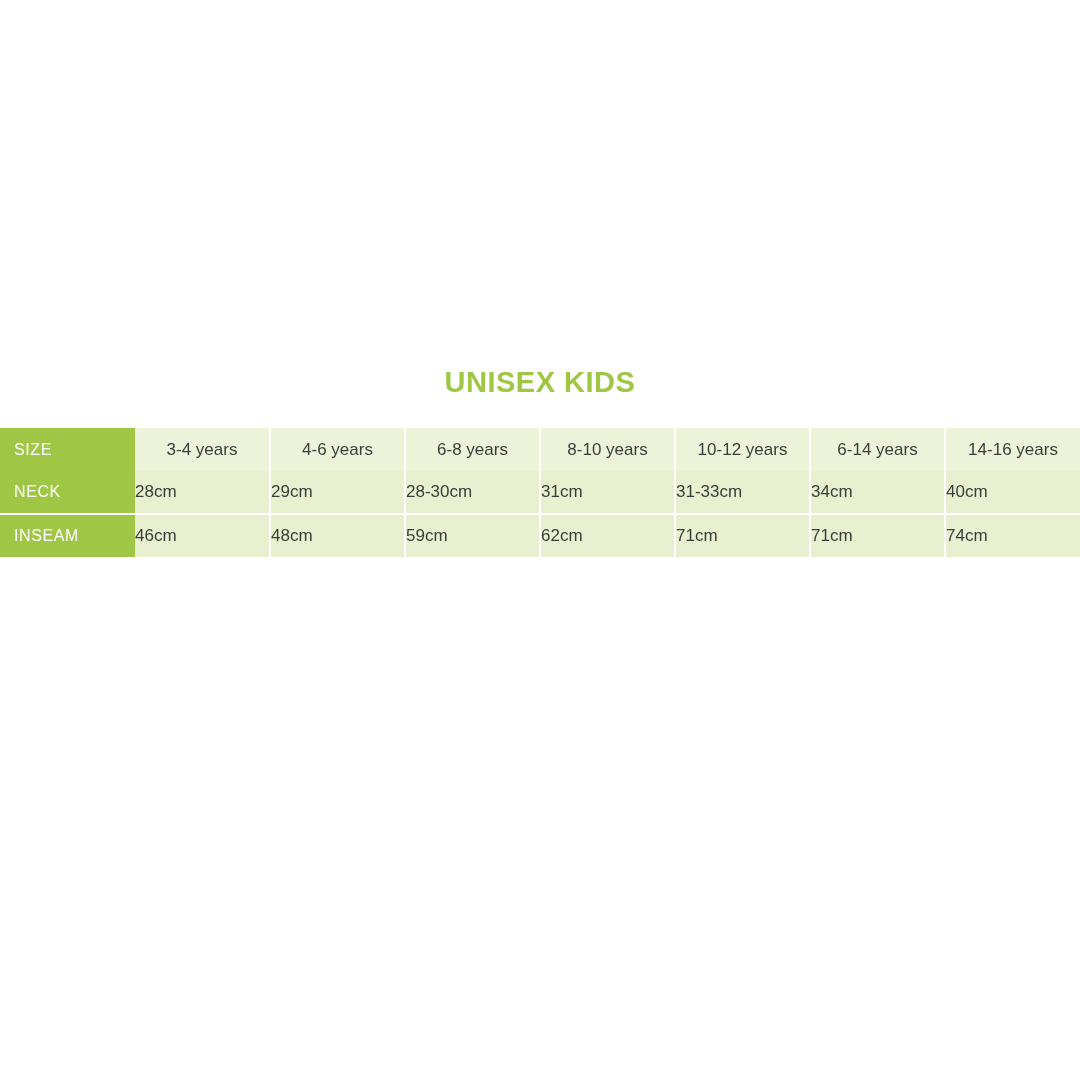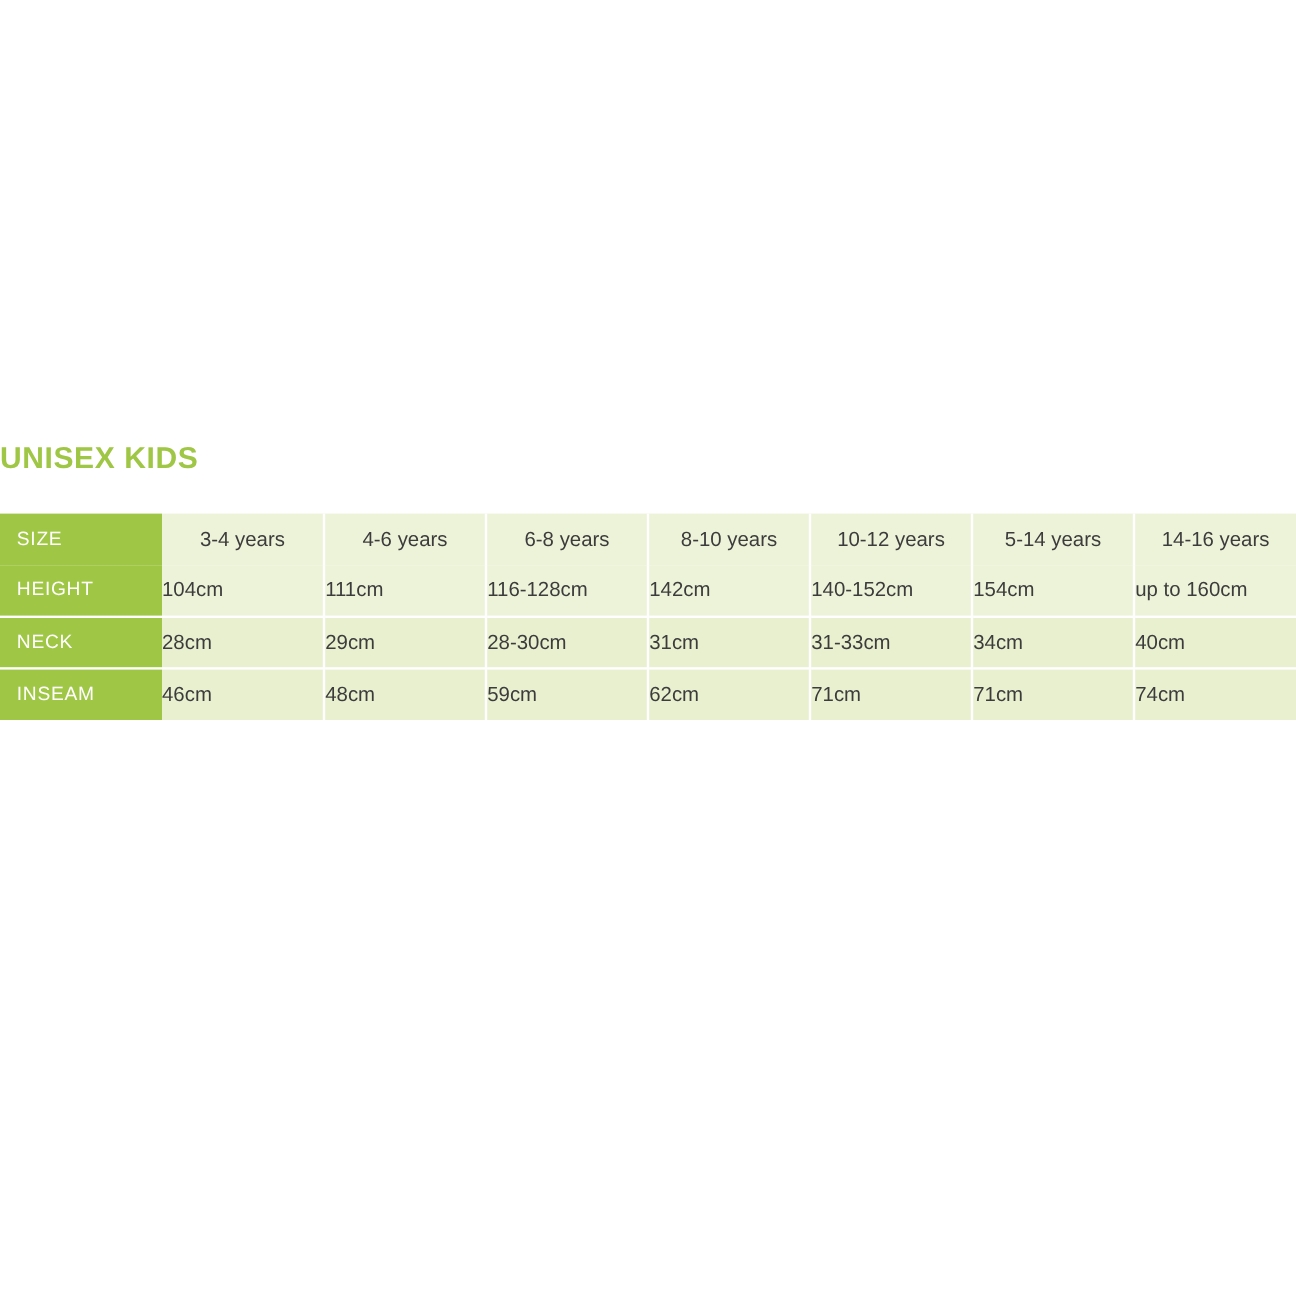--- a/index.html
+++ b/index.html
@@ -22,23 +22,24 @@
   }
 
   .chart-wrap {
     position: absolute;
     top: 360px;
     left: 0;
     width: 1080px;
   }
 
   .chart-title {
-    font-size: 25px;
+    font-size: 29px;
     font-weight: bold;
     color: #9fc745;
+    text-align: center;
     letter-spacing: 0.5px;
     margin: 0 0 24px 0;
     line-height: 44px;
     font-family: "Liberation Sans", sans-serif;
   }
 
   table.size-table {
     width: 1080px;
     border-collapse: collapse;
     table-layout: fixed;
@@ -113,35 +114,25 @@
           <col class="col-v">
       </colgroup>
       <thead>
         <tr>
           <th class="row-label">SIZE</th>
           <th class="value-cell">3-4 years</th>
           <th class="value-cell">4-6 years</th>
           <th class="value-cell">6-8 years</th>
           <th class="value-cell">8-10 years</th>
           <th class="value-cell">10-12 years</th>
-          <th class="value-cell">5-14 years</th>
+          <th class="value-cell">6-14 years</th>
           <th class="value-cell last">14-16 years</th>
         </tr>
       </thead>
       <tbody>
-        <tr>
-          <th class="row-label">HEIGHT</th>
-          <td class="value-cell">104cm</td>
-          <td class="value-cell">111cm</td>
-          <td class="value-cell">116-128cm</td>
-          <td class="value-cell">142cm</td>
-          <td class="value-cell">140-152cm</td>
-          <td class="value-cell">154cm</td>
-          <td class="value-cell last">up to 160cm</td>
-        </tr>
         <tr class="alt">
           <th class="row-label">NECK</th>
           <td class="value-cell">28cm</td>
           <td class="value-cell">29cm</td>
           <td class="value-cell">28-30cm</td>
           <td class="value-cell">31cm</td>
           <td class="value-cell">31-33cm</td>
           <td class="value-cell">34cm</td>
           <td class="value-cell last">40cm</td>
         </tr>

